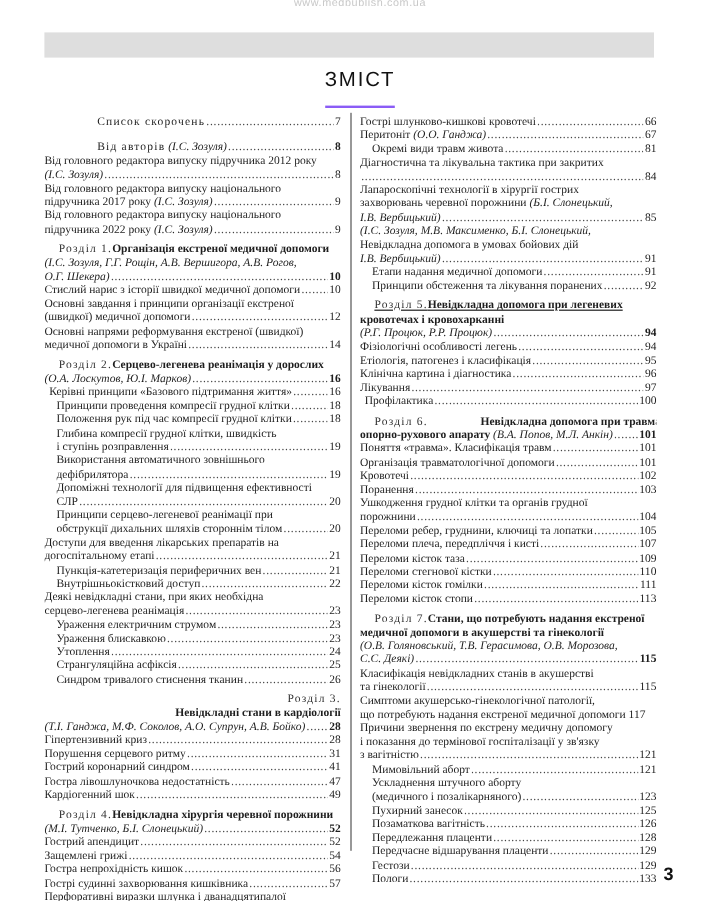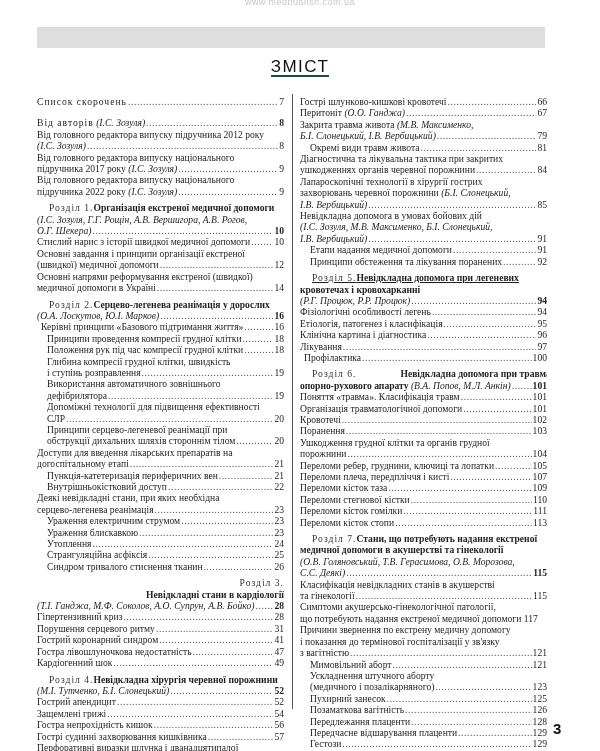--- a/index.html
+++ b/index.html
@@ -14,21 +14,21 @@
   .header-bar {
     position: absolute; left: 37px; top: 27px; width: 508px; height: 21px;
     background: #dedede;
   }
   .page-title {
     position: absolute; left: 0; right: 0; top: 57px; text-align: center;
     font-family: "Liberation Sans", sans-serif; font-size: 17px; letter-spacing: 1.5px;
     color: #111;
   }
   .page-title span {
-    display: inline-block; padding-bottom: 0; border-bottom: 2px solid #14532d;
+    display: inline-block; padding-bottom: 13px; border-bottom: 2px solid #8b5cf6;
     line-height: 17px;
   }
 
   .col {
     position: absolute; top: 96px; font-size: 9.6px; line-height: 11.4px;
   }
   .col-left { left: 35px; width: 249px; }
   .col-right { left: 298px; width: 249px; }
   .divider {
     position: absolute; left: 292px; top: 94px; width: 1px; height: 615px; background: #555;
@@ -42,21 +42,21 @@
   .entry .line .pg { flex: 0 0 auto; }
 
   .lvl1 { padding-left: 2px; }
   .lvl2 { padding-left: 12px; }
   .lvl2b { padding-left: 6px; }
 
   .sec-label { letter-spacing: 1px; color: #333; margin-left: 12px; }
   .sec-title { font-weight: bold; }
   .auth { font-style: italic; }
   .bold-pg { font-weight: bold; }
-  .spaced { letter-spacing: 1px; }
+  .spaced { letter-spacing: 1px; margin-left: 44px; }
 
   .gap { height: 5px; }
 
   .page-number {
     position: absolute; left: 553px; top: 720px;
     font-family: "Liberation Sans", sans-serif; font-weight: bold; font-size: 15px; color: #111;
   }
 </style>
 </head>
 <body>
@@ -387,62 +387,53 @@
     <div class="entry lvl1">
       <div class="line">
         <span class="t">Гострі шлунково-кишкові кровотечі</span>
         <span class="dots"></span>
         <span class="pg">66</span>
       </div>
     </div>
     <div class="entry lvl1">
       <div class="line"><span class="t">Перитоніт</span>&nbsp;<span class="t auth">(О.О. Ганджа)</span><span class="dots"></span><span class="pg">67</span></div>
     </div>
-    <div class="entry lvl1">
-      <div class="line"><span class="t">Закрита травма живота</span>&nbsp;<span class="t auth">(М.В. Максименко,</span></div>
-      <div class="line">
-        <span class="t auth">Б.І. Слонецький, І.В. Вербицький)</span>
-        <span class="dots"></span>
-        <span class="pg">79</span>
-      </div>
-    </div>
     <div class="entry lvl2">
       <div class="line">
         <span class="t">Окремі види травм живота</span>
         <span class="dots"></span>
         <span class="pg">81</span>
       </div>
     </div>
     <div class="entry lvl1">
       <div class="line">
         <span class="t">Діагностична та лікувальна тактика при закритих</span>
       </div>
       <div class="line">
-        <span class="t">ушкодженнях органів черевної порожнини</span>
         <span class="dots"></span>
         <span class="pg">84</span>
       </div>
     </div>
     <div class="entry lvl1">
       <div class="line">
         <span class="t">Лапароскопічні технології в хірургії гострих</span>
       </div>
       <div class="line"><span class="t">захворювань черевної порожнини</span>&nbsp;<span class="t auth">(Б.І. Слонецький,</span></div>
       <div class="line">
         <span class="t auth">І.В. Вербицький)</span>
         <span class="dots"></span>
         <span class="pg">85</span>
       </div>
     </div>
     <div class="entry lvl1">
       <div class="line">
+        <span class="t auth">(І.С. Зозуля, М.В. Максименко, Б.І. Слонецький,</span>
+      </div>
+      <div class="line">
         <span class="t">Невідкладна допомога в умовах бойових дій</span>
-      </div>
-      <div class="line">
-        <span class="t auth">(І.С. Зозуля, М.В. Максименко, Б.І. Слонецький,</span>
       </div>
       <div class="line">
         <span class="t auth">І.В. Вербицький)</span>
         <span class="dots"></span>
         <span class="pg">91</span>
       </div>
     </div>
     <div class="entry lvl2">
       <div class="line">
         <span class="t">Етапи надання медичної допомоги</span>

